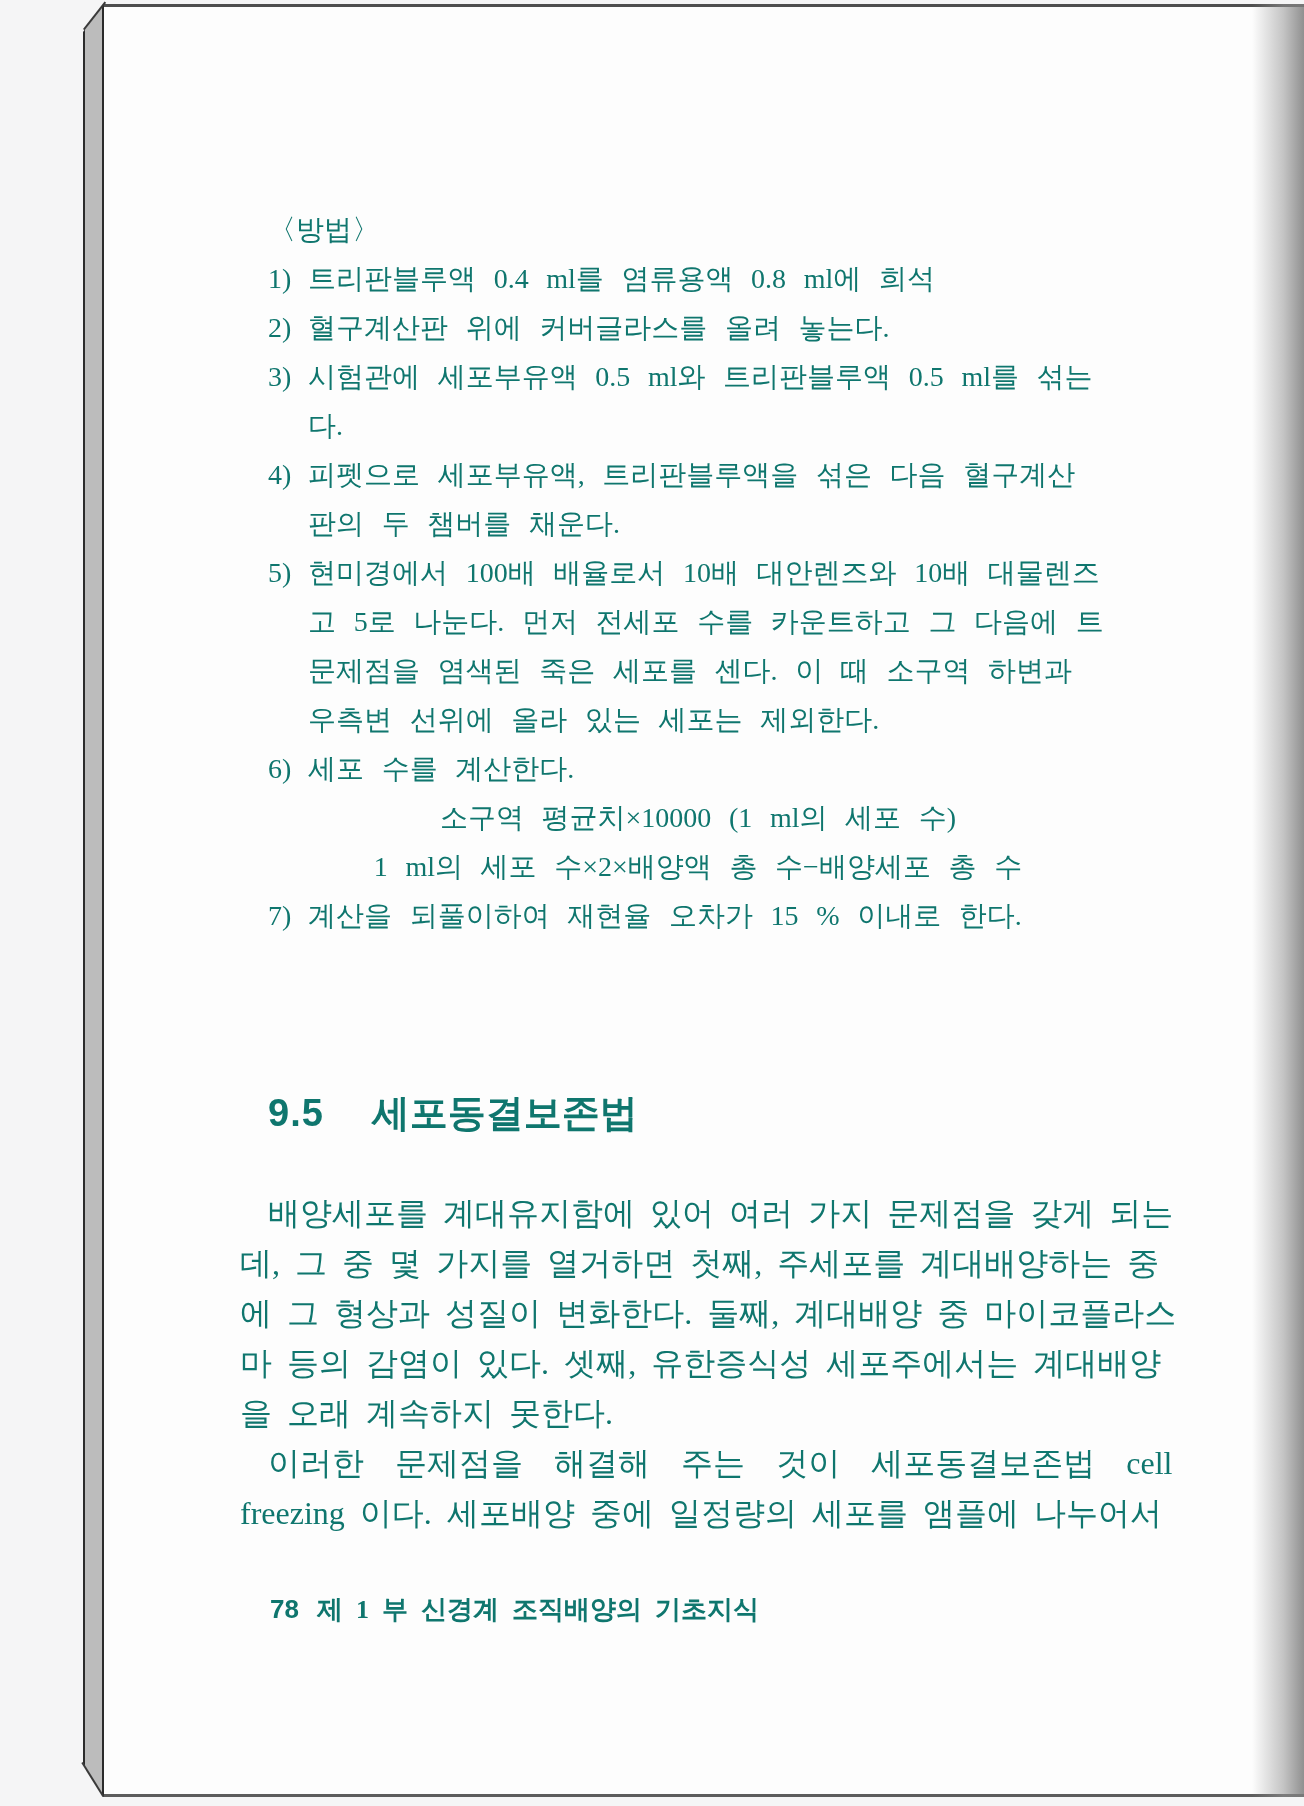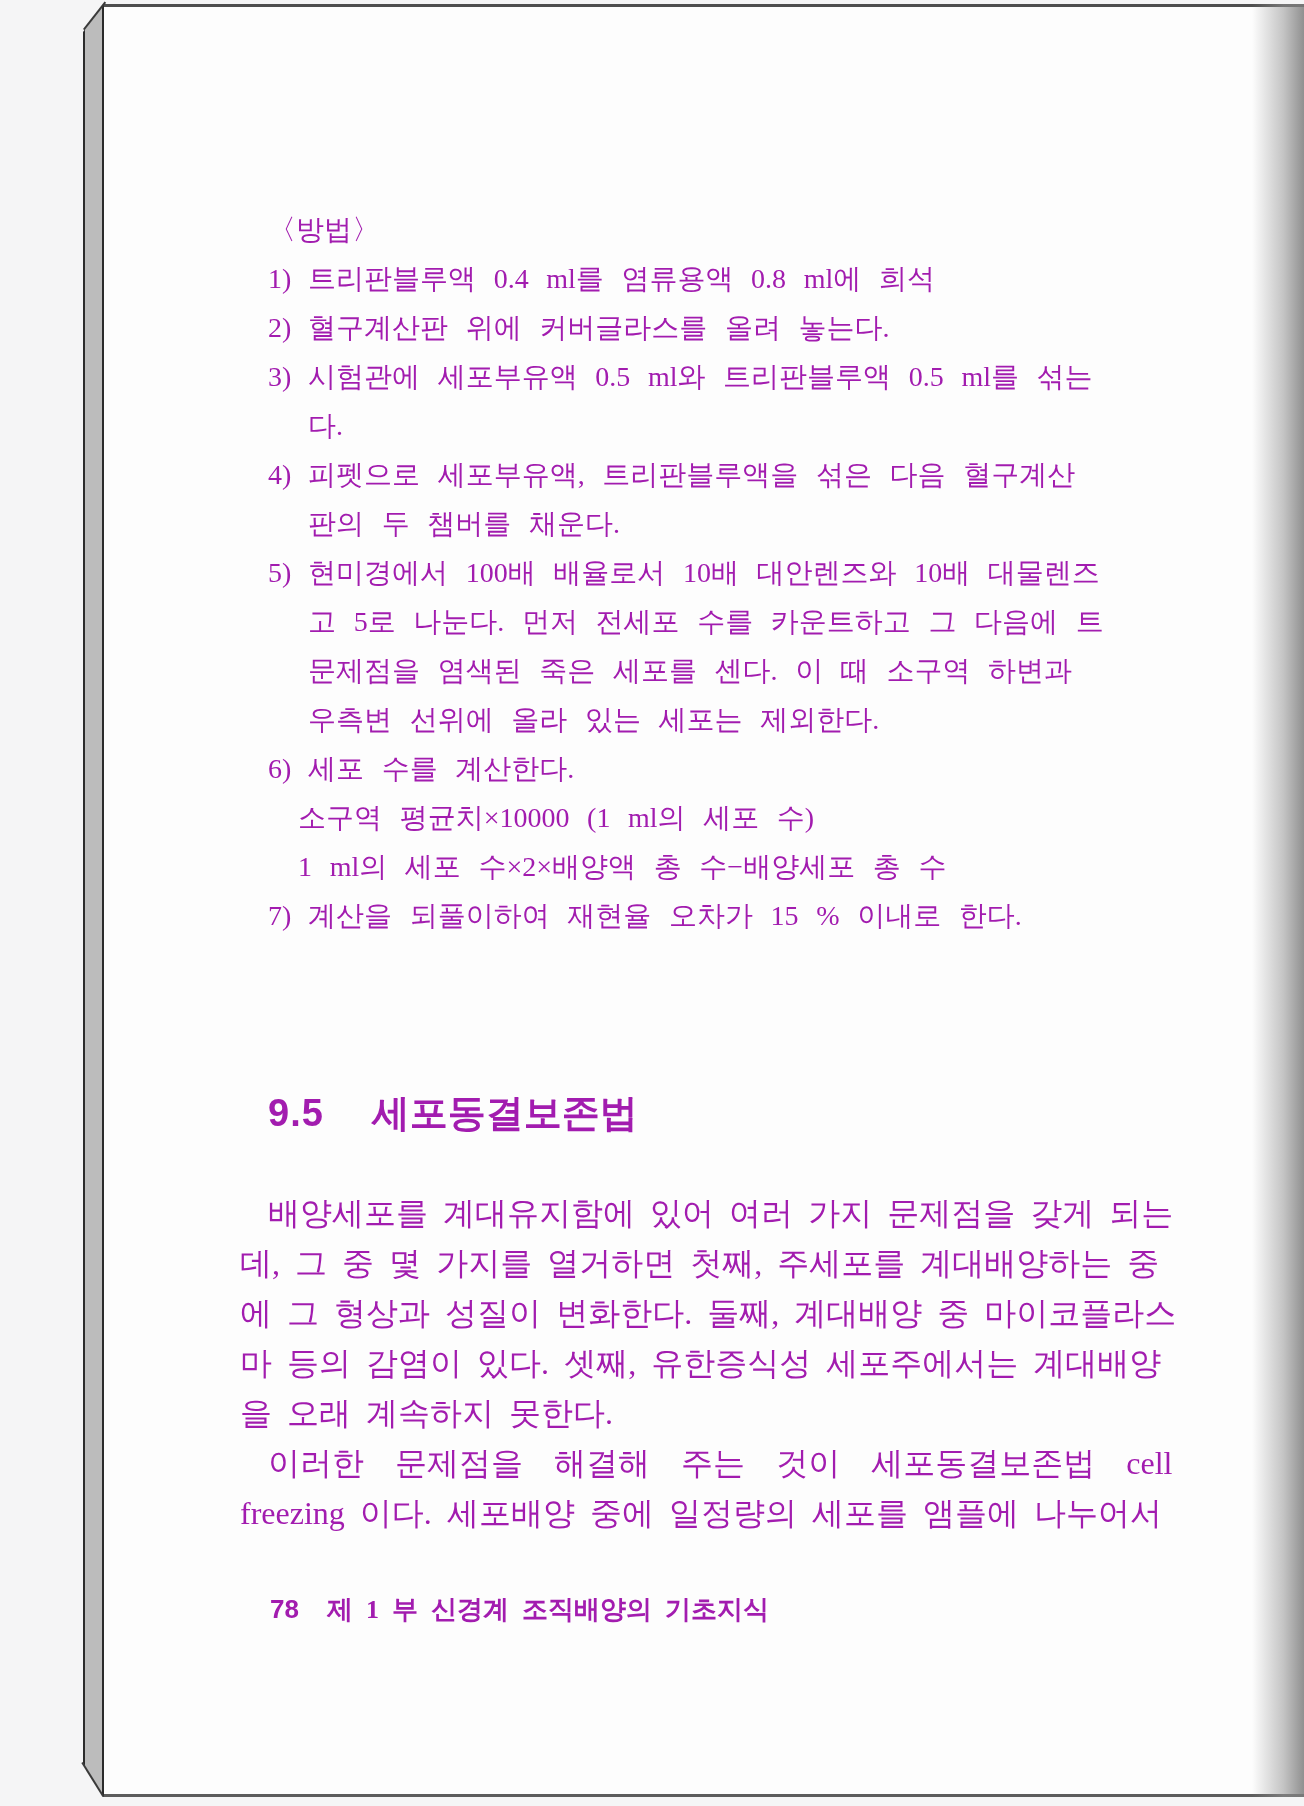--- a/index.html
+++ b/index.html
@@ -1,46 +1,46 @@
 <!DOCTYPE html>
 <html><head>
 <meta charset="utf-8">
 <style>
   html,body{margin:0;padding:0;background:#e9e9ea;}
   .photo{position:relative;width:1304px;height:1806px;background:#f5f5f6;overflow:hidden;
-         font-family:"Liberation Serif","DejaVu Serif",serif;color:#a21caf;}
+         font-family:"Liberation Serif","DejaVu Serif",serif;color:#0f766e;}
   
   .page{position:absolute;left:103px;top:4px;width:1201px;height:1793px;background:#fdfdfd;
         border-top:3px solid #4e4e4e;border-bottom:3px solid #5c5c5c;box-sizing:border-box;}
   
   .edge-strip{position:absolute;left:83px;top:4px;width:21px;height:1793px;
         background:linear-gradient(to right,#2b2b2b 0 2px,#bcbcbc 2px 19px,#2b2b2b 19px 21px);
         clip-path:polygon(0 28px,100% 0,100% 100%,0 calc(100% - 34px));}
   .corner-line{position:absolute;left:83px;top:29px;width:35px;height:2px;background:#3a3a3a;
         transform-origin:0 0;transform:rotate(-52deg);}
   .corner-line-b{position:absolute;left:83px;top:1762px;width:40px;height:2px;background:#3a3a3a;
         transform-origin:0 0;transform:rotate(58deg);}
   
   .shadow-right{position:absolute;right:0;top:4px;width:52px;height:1793px;
         background:linear-gradient(to right,rgba(160,160,160,0),rgba(150,150,150,0.55) 60%,rgba(125,125,125,0.85));}
   
   .content{position:absolute;left:0;top:0;width:1304px;height:1806px;}
   .method{position:absolute;left:268px;top:205px;width:830px;font-size:28px;word-spacing:0.38em;}
   .line{height:49px;line-height:49px;white-space:nowrap;}
   .num{display:inline-block;width:40px;}
   .cont{padding-left:40px;}
-  .formula{padding-left:30px;}
+  .formula{padding-left:30px;text-align:center;}
   .heading{position:absolute;left:268px;top:1088px;font-size:38px;font-weight:bold;white-space:nowrap;}
   .sec-num{font-family:"Liberation Sans","DejaVu Sans",sans-serif;margin-right:48px;letter-spacing:1px;}
   .paras{position:absolute;left:240px;top:1188px;width:850px;font-size:32px;word-spacing:0.22em;}
   .pline{height:50px;line-height:50px;white-space:nowrap;}
   .indent{padding-left:28px;}
   .wide{word-spacing:0.72em;}
   .footer{position:absolute;left:270px;top:1592px;font-size:26px;font-weight:bold;white-space:nowrap;word-spacing:0.25em;}
-  .pgnum{font-family:"Liberation Sans","DejaVu Sans",sans-serif;margin-right:28px;}
+  .pgnum{font-family:"Liberation Sans","DejaVu Sans",sans-serif;margin-right:18px;}
 </style>
 </head>
 <body>
 
 <div class="photo">
 
   <div class="page"></div>
   <div class="edge-strip"></div>
   <div class="corner-line"></div>
   <div class="corner-line-b"></div>

